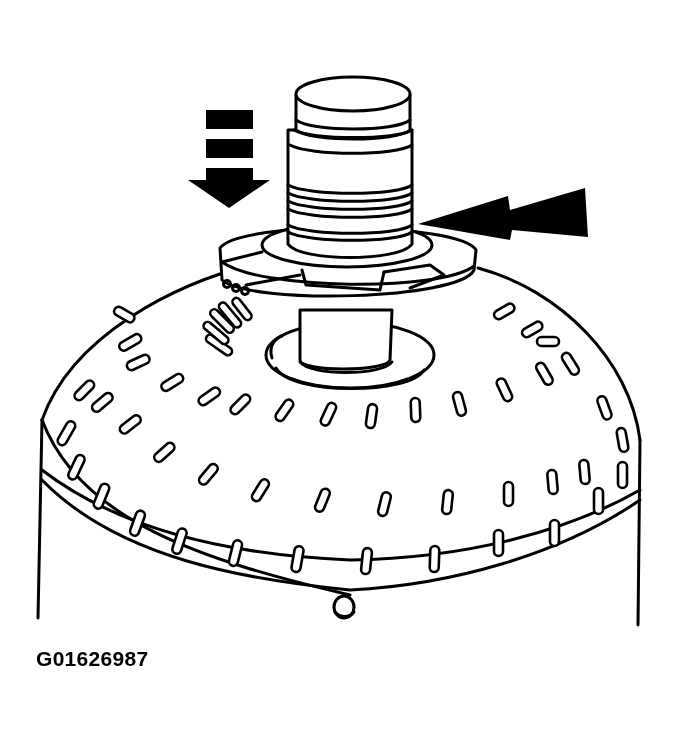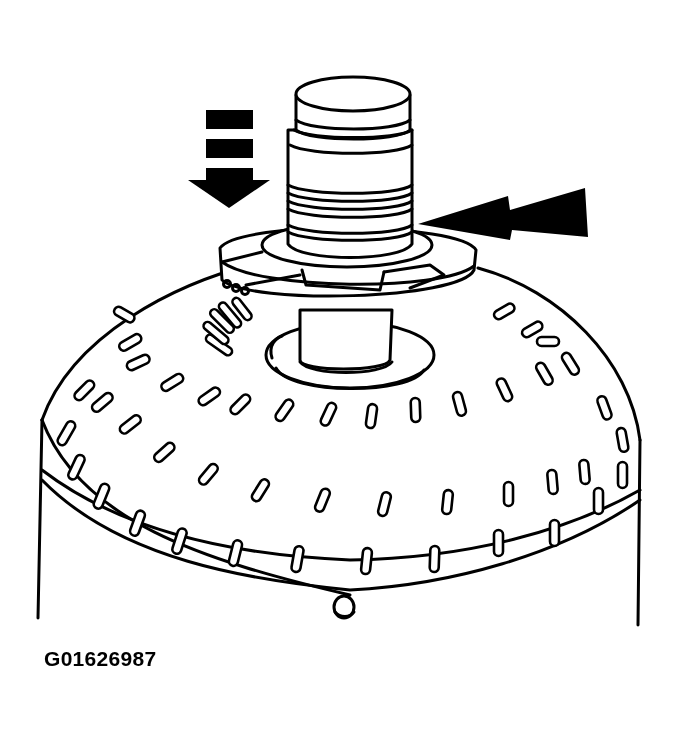--- a/index.html
+++ b/index.html
@@ -4,21 +4,21 @@
   <style>
     html, body { margin: 0; padding: 0; background: #ffffff; }
     body { width: 684px; height: 744px; position: relative; overflow: hidden; }
     .figure { position: absolute; left: 0; top: 0; width: 684px; height: 744px; }
     .figure svg { display: block; }
     .ln { fill: none; stroke: #000; stroke-width: 3; stroke-linecap: round; stroke-linejoin: round; }
     .lnw { fill: #fff; stroke: #000; stroke-width: 3; stroke-linejoin: round; }
     .slot { fill: #fff; stroke: #000; stroke-width: 2.6; }
     .solid { fill: #000; stroke: none; }
     .fig-id {
-      position: absolute; left: 44px; top: 647px;
+      position: absolute; left: 36px; top: 647px;
       font-family: "Liberation Sans", sans-serif; font-weight: bold;
       font-size: 21px; color: #000; letter-spacing: 0.3px;
     }
   </style>
 </head>
 <body>
 
 <div class="figure">
 <svg width="684" height="744" viewBox="0 0 684 744" xmlns="http://www.w3.org/2000/svg">
 

